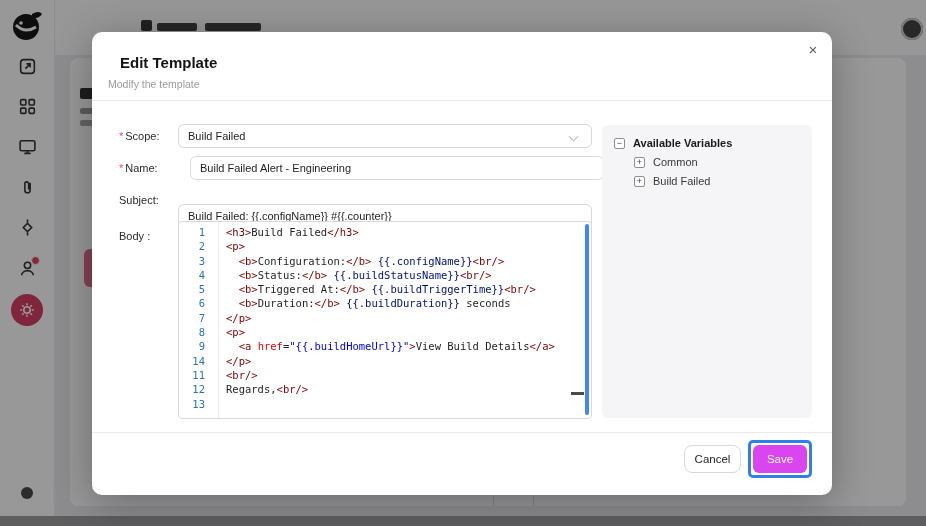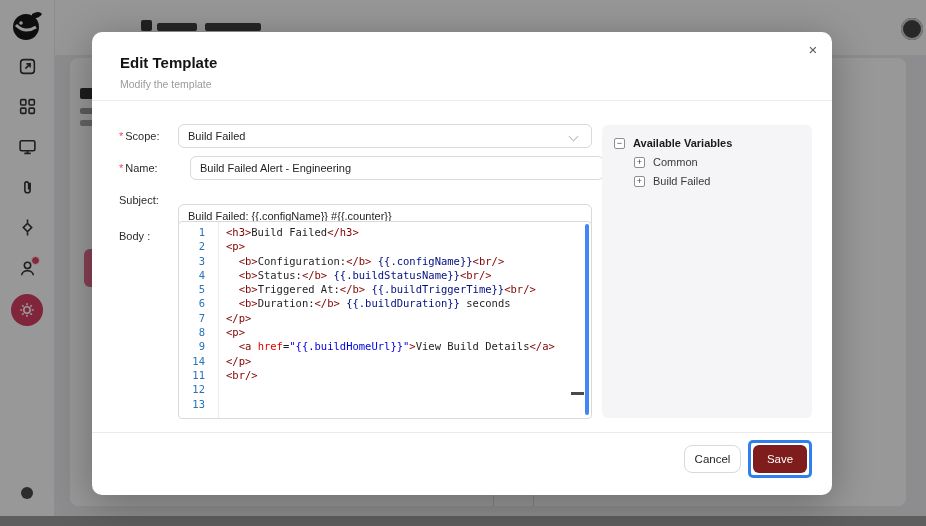--- a/index.html
+++ b/index.html
@@ -32,21 +32,21 @@
   .page-bottom { position:absolute; left:0; top:516px; width:926px; height:10px; background:#9c9c9c; }
 
   .overlay { position:absolute; inset:0; background:rgba(10,10,12,0.42); z-index:10; }
 
   
   .modal { position:absolute; left:92px; top:32px; width:740px; height:463px; background:#fff; border-radius:10px;
            box-shadow:0 8px 40px rgba(0,0,0,.3); z-index:20; font-size:11px; color:#262626; }
   .m-close { position:absolute; top:6px; right:8px; width:22px; height:22px; font-size:15px; color:#595959;
              display:flex; align-items:center; justify-content:center; cursor:pointer; }
   .m-title { position:absolute; left:28px; top:22px; font-size:15px; font-weight:bold; color:#141414; }
-  .m-sub { position:absolute; left:28px; top:46px; font-size:10.5px; color:#9b9b9b; }
+  .m-sub { position:absolute; left:16px; top:46px; font-size:10.5px; color:#9b9b9b; }
   .m-divider { position:absolute; left:0; top:68px; width:100%; height:1px; background:#ebebeb; }
   .m-footer-divider { position:absolute; left:0; top:400px; width:100%; height:1px; background:#ebebeb; }
 
   .f-label { position:absolute; left:27px; width:58px; height:24px; line-height:24px; color:#2b2b2b; }
   .req { color:#f5455c; margin-right:2px; }
   .f-input { position:absolute; left:86px; width:414px; height:24px; border:1px solid #d9d9d9; border-radius:6px;
              background:#fff; font-family:"Liberation Sans",sans-serif; font-size:11px; color:#1f1f1f; padding:0 9px; outline:none; }
   .chev { position:absolute; left:478px; width:8px; height:8px; pointer-events:none; }
   .chev::before { content:""; position:absolute; left:0; top:1px; width:6px; height:6px; border-right:1.4px solid #bfbfbf;
                   border-bottom:1.4px solid #bfbfbf; transform:rotate(45deg); }
@@ -73,21 +73,21 @@
               line-height:9px; text-align:center; color:#444; margin-right:8px; flex:none; cursor:pointer;
               display:flex; align-items:center; justify-content:center; }
   .tree-root-label { font-weight:bold; color:#1a1a1a; }
   .tree-child-label { color:#3a3a3a; }
 
   
   .btn-cancel { position:absolute; left:592px; top:413px; width:57px; height:28px; background:#fff; border:1px solid #d9d9d9;
                 border-radius:8px; font-family:"Liberation Sans",sans-serif; font-size:11.5px; color:#1f1f1f; cursor:pointer; }
   .save-ring { position:absolute; left:656px; top:408px; width:64px; height:38px; border:3px solid #2f80ed; border-radius:5px;
                background:#fff; display:flex; align-items:center; justify-content:center; }
-  .btn-save { width:54px; height:28px; background:#7f1d1d; border:none; border-radius:6px; color:#fff;
+  .btn-save { width:54px; height:28px; background:#d946ef; border:none; border-radius:6px; color:#fff;
               font-family:"Liberation Sans",sans-serif; font-size:11.5px; cursor:pointer; }
 </style>
 </head>
 <body>
 
 <div class="base">
   <div class="topbar">
     <div class="crumb-ico"></div>
     <div class="crumb-bar" style="left:102px;width:40px;"></div>
     <div class="crumb-bar" style="left:150px;width:56px;"></div>
@@ -197,20 +197,21 @@
         <div class="code-line"><span class="tk-tag">&lt;p&gt;</span></div>
         <div class="code-line"><span class="tk-text">  </span><span class="tk-tag">&lt;b&gt;</span><span class="tk-text">Configuration:</span><span class="tk-tag">&lt;/b&gt;</span><span class="tk-text"> </span><span class="tk-var">{{.configName}}</span><span class="tk-tag">&lt;br/&gt;</span></div>
         <div class="code-line"><span class="tk-text">  </span><span class="tk-tag">&lt;b&gt;</span><span class="tk-text">Status:</span><span class="tk-tag">&lt;/b&gt;</span><span class="tk-text"> </span><span class="tk-var">{{.buildStatusName}}</span><span class="tk-tag">&lt;br/&gt;</span></div>
         <div class="code-line"><span class="tk-text">  </span><span class="tk-tag">&lt;b&gt;</span><span class="tk-text">Triggered At:</span><span class="tk-tag">&lt;/b&gt;</span><span class="tk-text"> </span><span class="tk-var">{{.buildTriggerTime}}</span><span class="tk-tag">&lt;br/&gt;</span></div>
         <div class="code-line"><span class="tk-text">  </span><span class="tk-tag">&lt;b&gt;</span><span class="tk-text">Duration:</span><span class="tk-tag">&lt;/b&gt;</span><span class="tk-text"> </span><span class="tk-var">{{.buildDuration}}</span><span class="tk-text"> seconds</span></div>
         <div class="code-line"><span class="tk-tag">&lt;/p&gt;</span></div>
         <div class="code-line"><span class="tk-tag">&lt;p&gt;</span></div>
         <div class="code-line"><span class="tk-text">  </span><span class="tk-tag">&lt;a</span><span class="tk-attr"> href</span><span class="tk-text">=</span><span class="tk-str">"{{.buildHomeUrl}}"</span><span class="tk-tag">&gt;</span><span class="tk-text">View Build Details</span><span class="tk-tag">&lt;/a&gt;</span></div>
         <div class="code-line"><span class="tk-tag">&lt;/p&gt;</span></div>
         <div class="code-line"><span class="tk-tag">&lt;br/&gt;</span></div>
+        <div class="code-line"><span class="tk-text">Regards,</span><span class="tk-tag">&lt;br/&gt;</span></div>
       </div>
     <div class="vscroll"></div>
     <div class="hthumb"></div>
   </div>
 
   <div class="vars">
     <div class="tree-row" style="left:12px; top:10px;">
       <span class="expander">−</span>
       <span class="tree-root-label">Available Variables</span>
     </div>

